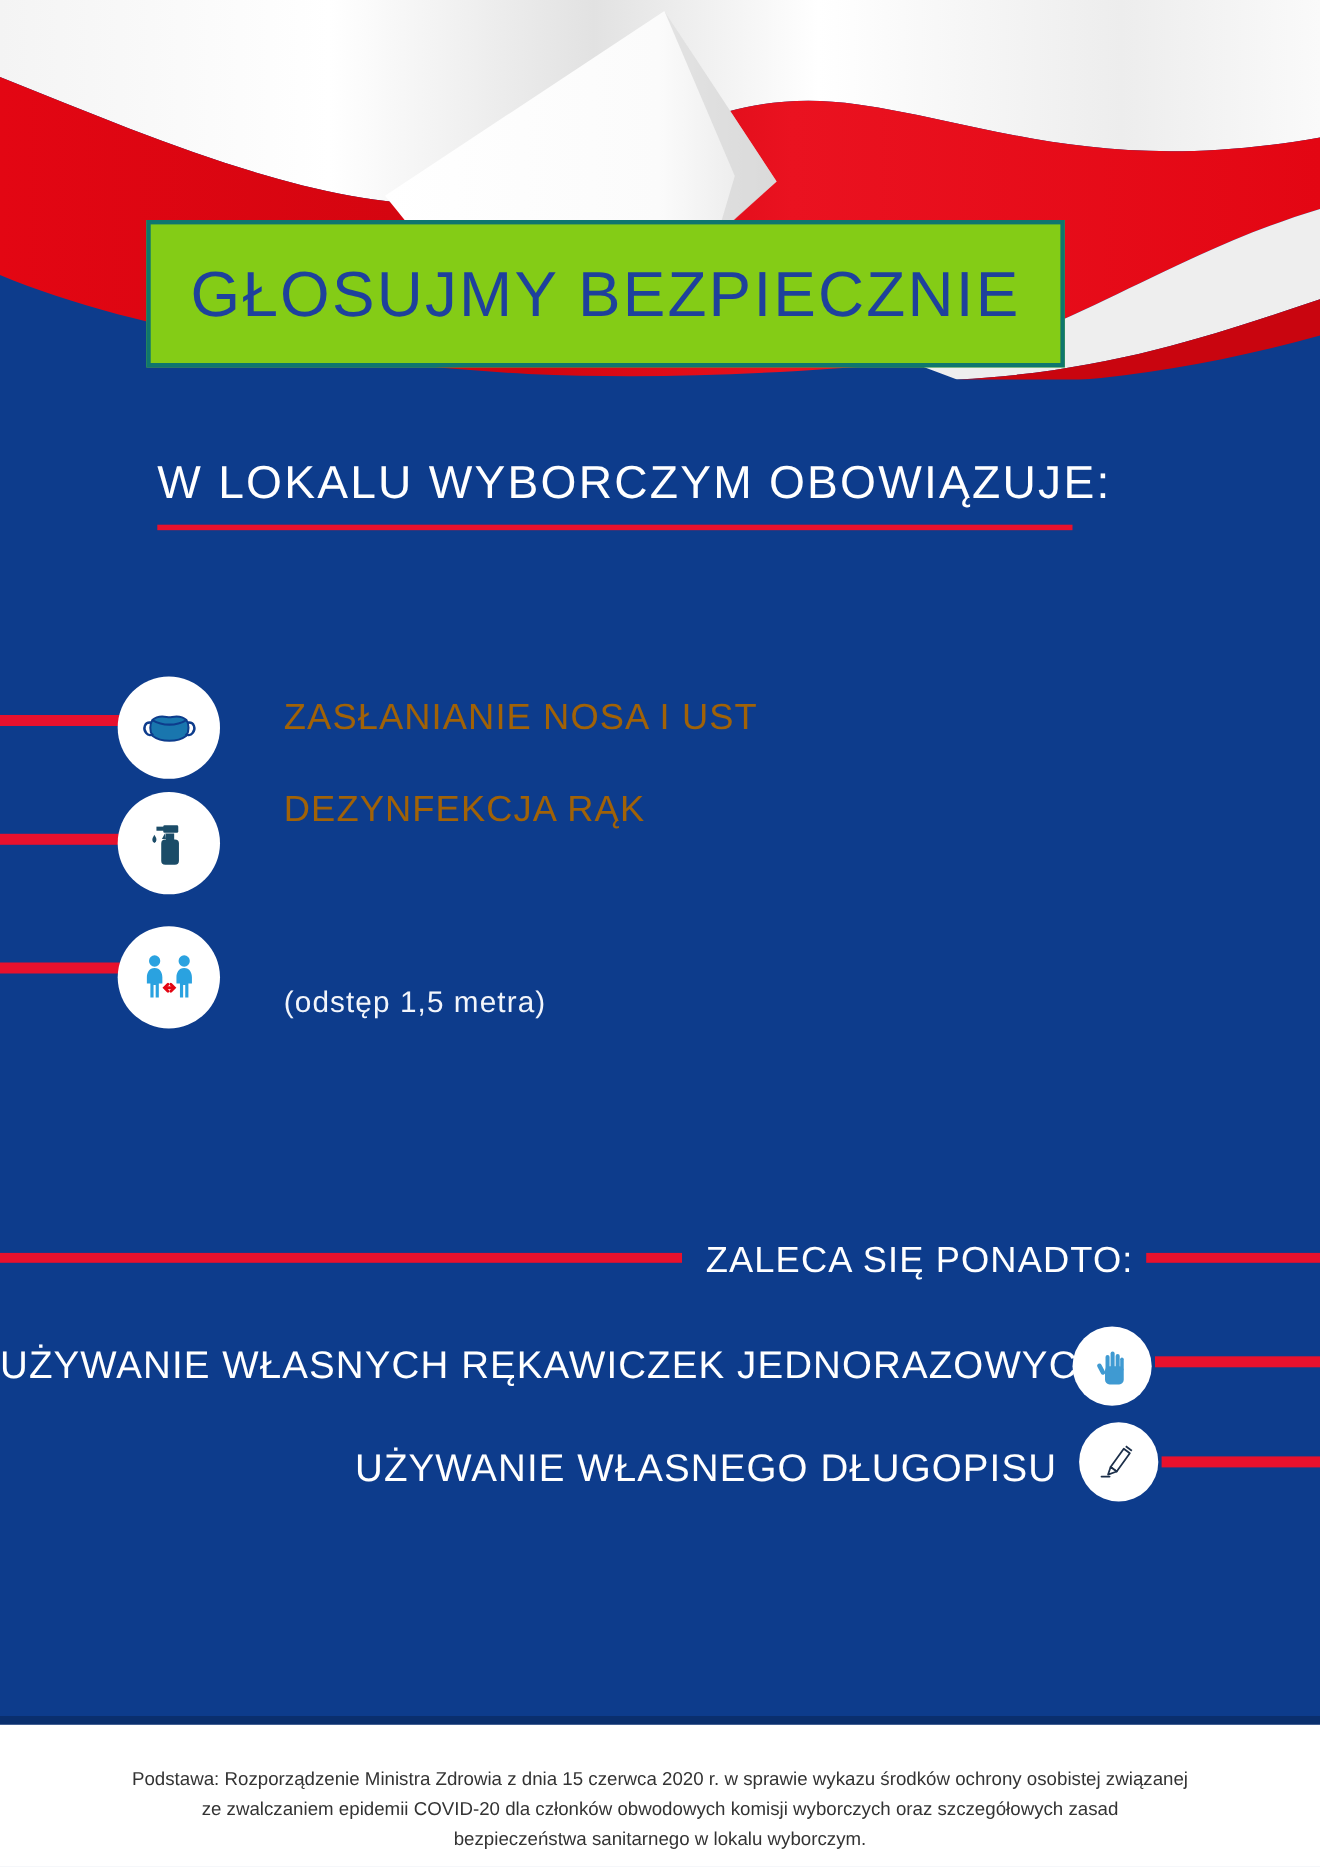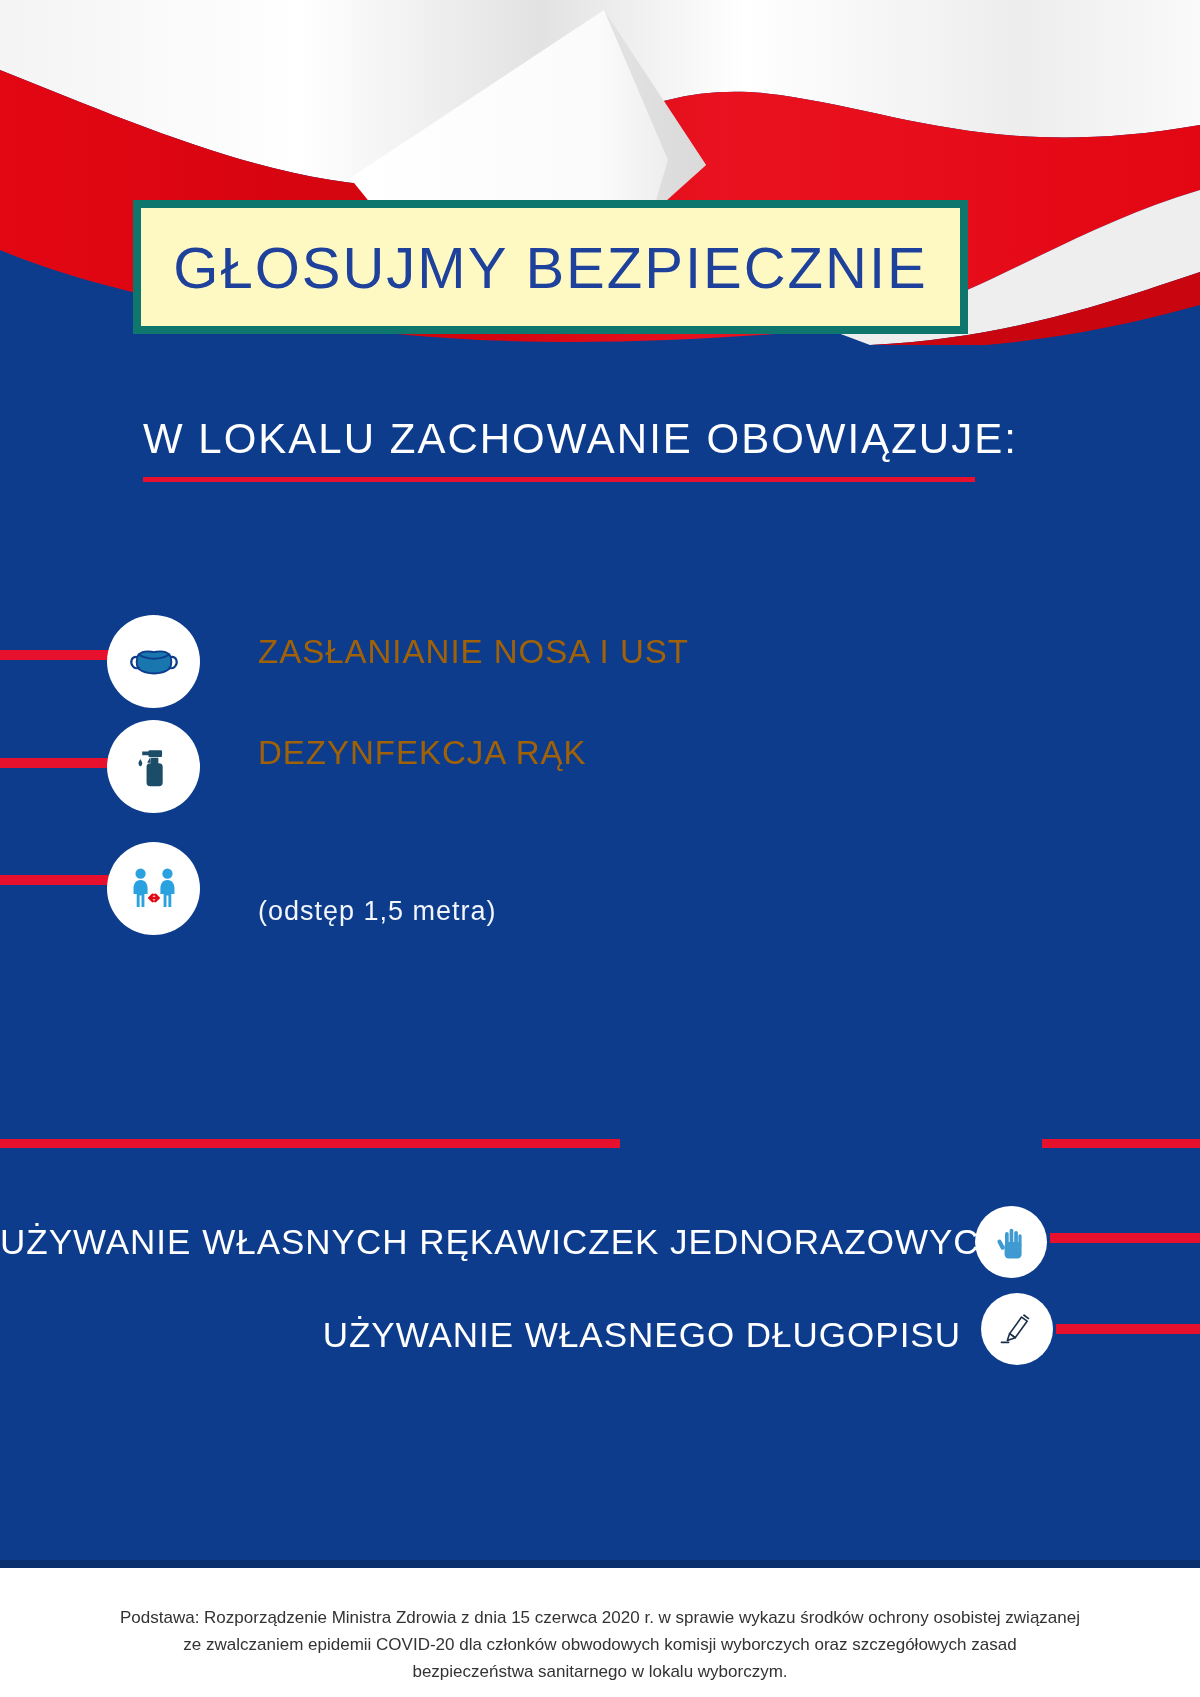--- a/index.html
+++ b/index.html
@@ -7,37 +7,37 @@
     position:relative;width:1200px;height:1697px;overflow:hidden;
     background:#ffffff;font-family:"Liberation Sans",sans-serif;
   }
   
   .navy-bg{position:absolute;left:0;top:0;width:1200px;height:1560px;background:#0d3c8c;border-bottom:8px solid #0a2f6e;}
   
   .flag-art{position:absolute;left:0;top:0;width:1200px;height:345px;}
   
   .title-box{
     position:absolute;left:133px;top:200px;width:835px;height:134px;box-sizing:border-box;
-    background:#fef9c3;border:8px solid #0f766e;display:flex;align-items:center;justify-content:center;
+    background:#84cc16;border:4px solid #0f766e;display:flex;align-items:center;justify-content:center;
   }
   .title-box h1{margin:0;font-size:58px;font-weight:400;letter-spacing:2px;color:#1e419c;white-space:nowrap;}
   
   .subtitle{position:absolute;left:143px;top:415px;font-size:42px;font-weight:400;letter-spacing:2px;color:#ffffff;white-space:nowrap;}
   .subtitle-rule{position:absolute;left:143px;top:477px;width:832px;height:5px;background:#e8112d;}
   .red-line{position:absolute;height:10px;background:#e8112d;}
   .line-1{left:0;top:650px;width:118px;}
   .line-2{left:0;top:758px;width:118px;}
   .line-3{left:0;top:875px;width:118px;}
   .icon-circle{position:absolute;width:93px;height:93px;border-radius:50%;background:#ffffff;display:flex;align-items:center;justify-content:center;}
   .circle-1{left:107px;top:615px;}
   .circle-2{left:107px;top:720px;}
   .circle-3{left:107px;top:842px;}
   .req-label{position:absolute;left:258px;color:#a16207;font-size:33px;font-weight:400;letter-spacing:1px;white-space:nowrap;}
   .label-1{top:633px;}
-  .label-2{top:734px;}
+  .label-2{top:716px;}
   .label-3{top:831px;}
   .sub-label{position:absolute;left:258px;top:872px;color:#f2f5fb;font-size:27px;font-weight:400;letter-spacing:1px;white-space:nowrap;margin-top:24px;}
   
   .rec-heading{position:absolute;left:640px;width:392px;top:1126px;text-align:center;color:#ffffff;font-size:33px;font-weight:400;letter-spacing:1px;white-space:nowrap;}
   .rec-line-left{left:0;top:1139px;width:620px;height:9px;}
   .rec-line-right{left:1042px;top:1139px;width:158px;height:9px;}
   .rec-label{position:absolute;left:0;text-align:right;color:#ffffff;font-size:35px;font-weight:400;letter-spacing:1px;white-space:nowrap;}
   .rec-label-1{width:959px;top:1222px;}
   .rec-label-2{width:961px;top:1315px;}
   .icon-circle-sm{position:absolute;width:72px;height:72px;border-radius:50%;background:#ffffff;display:flex;align-items:center;justify-content:center;}
@@ -89,21 +89,21 @@
     <path d="M870,345 C1010,338 1110,302 1200,272 L1200,305 C1100,333 1000,348 920,348 Z" fill="#c9050f"></path>
 
     <polygon points="604,10 706,165 650,215 380,215 350,178" fill="url(#paperGrad)"></polygon>
     <polygon points="604,10 706,165 652,214 668,160" fill="#cfcfcf" opacity="0.55"></polygon>
   </svg>
 
   <div class="title-box">
     <h1>GŁOSUJMY BEZPIECZNIE</h1>
   </div>
 
-  <div class="subtitle">W LOKALU ZACHOWANIE OBOWIĄZUJE:</div>
+  <div class="subtitle">W LOKALU WYBORCZYM OBOWIĄZUJE:</div>
   <div class="subtitle-rule"></div>
 
   <div class="red-line line-1"></div>
   <div class="red-line line-2"></div>
   <div class="red-line line-3"></div>
 
   <div class="icon-circle circle-1">
     <svg width="62" height="62" viewBox="0 0 100 100" aria-hidden="true">
       <path d="M25 38 C35 29 45 34 50 34 C55 34 65 29 75 38 C79 44 79 55 75 61 C62 71 38 71 25 61 C21 55 21 44 25 38 Z" fill="#1976ae" stroke="#0d3c8c" stroke-width="3"></path>
       <path d="M25 38 C40 47 60 47 75 38" fill="none" stroke="#0d3c8c" stroke-width="3"></path>
@@ -138,20 +138,21 @@
       <g stroke="#e30613" stroke-width="4" fill="none" stroke-linecap="round">
         <line x1="45" y1="64" x2="55" y2="64"></line>
         <path d="M48 59 L43 64 L48 69"></path>
         <path d="M52 59 L57 64 L52 69"></path>
       </g>
     </svg>
   </div>
   <div class="sub-label">(odstęp 1,5 metra)</div>
 
   <div class="red-line rec-line-left"></div>
+  <div class="rec-heading">ZALECA SIĘ PONADTO:</div>
   <div class="red-line rec-line-right"></div>
 
   <div class="rec-label rec-label-1">UŻYWANIE WŁASNYCH RĘKAWICZEK JEDNORAZOWYCH</div>
   <div class="icon-circle-sm circle-4">
     <svg width="46" height="46" viewBox="0 0 100 100" aria-hidden="true">
       <g fill="#3f9ad2">
         <rect x="37" y="28" width="8" height="32" rx="4"></rect>
         <rect x="47" y="21" width="8" height="39" rx="4"></rect>
         <rect x="57" y="26" width="8" height="34" rx="4"></rect>
         <rect x="66" y="33" width="7" height="27" rx="3.5"></rect>

